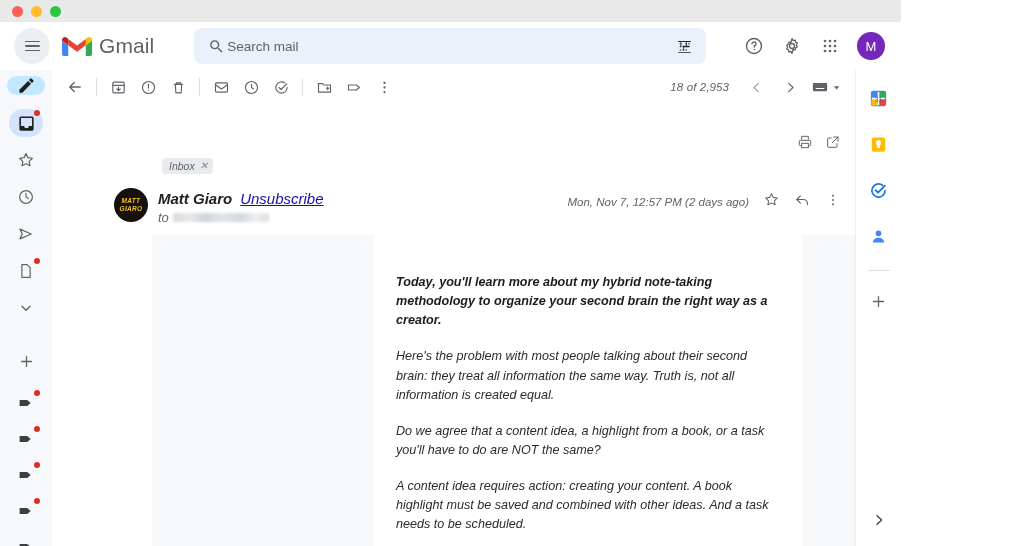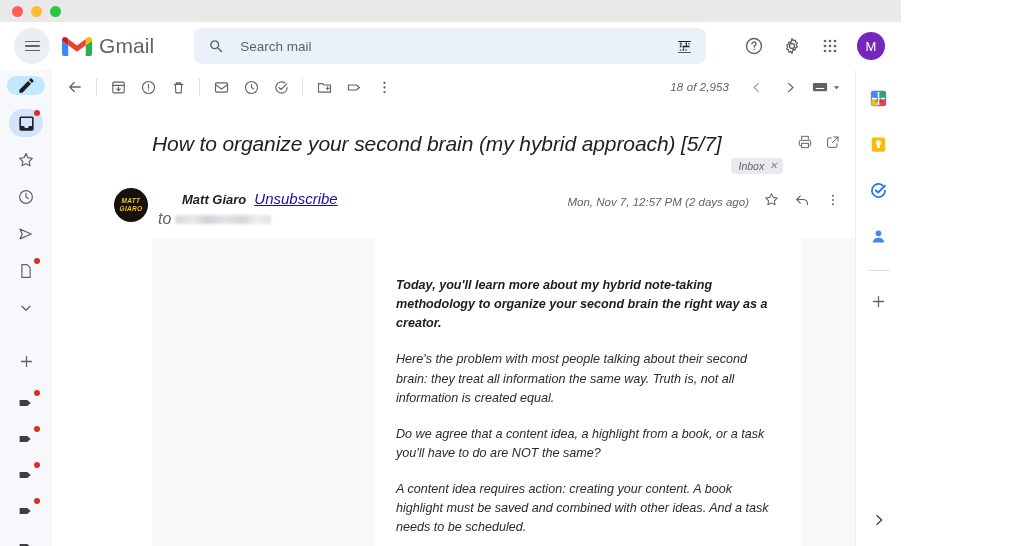--- a/index.html
+++ b/index.html
@@ -38,21 +38,21 @@
 
   .searchwrap {
     margin-left: 40px; width: 512px; height: 36px;
     background:#eaf1fb; border-radius: 8px;
     display:flex; align-items:center; padding: 0 12px 0 14px;
     cursor: text;
   }
   .search-input {
     flex:1; border:none; outline:none; background:transparent;
     font-size:13.5px; color:#701a75; font-family:"Liberation Sans", sans-serif;
-    margin-left: 15px;
+    margin-left: 2px;
   }
   .search-input::placeholder { color:#5f6368; }
   .hright { margin-left:auto; display:flex; align-items:center; gap:16px; padding-right:6px; }
   .hicon { width:22px; height:22px; display:flex; align-items:center; justify-content:center; cursor:pointer; }
   .avatar {
     width:28px; height:28px; border-radius:50%;
     background:#7627bb; color:#fff; font-size:13px;
     display:flex; align-items:center; justify-content:center;
     cursor:pointer; font-weight:400;
   }
@@ -106,24 +106,24 @@
   .senderrow { display:flex; align-items:flex-start; padding: 6px 14px 0 62px; }
   .sender-avatar {
     width:34px; height:34px; border-radius:50%; background:#17100c;
     display:flex; flex-direction:column; align-items:center; justify-content:center;
     color:#f3c623; flex-shrink:0; line-height:1;
   }
   .sa-l1 { font-size:6.5px; font-weight:bold; letter-spacing:0.3px; }
   .sa-l2 { font-size:6.5px; font-weight:bold; letter-spacing:0.3px; margin-top:1px; }
   .senderinfo { margin-left:10px; padding-top:2px; }
   .sender-line { display:flex; align-items:baseline; gap:8px; }
-  .sender-name { font-size:13px; font-weight:bold; color:#202124;margin-left:24px; }
+  .sender-name { font-size:15px; font-weight:bold; color:#202124; }
   .unsub { font-size:15px; color:#1a0dab; text-decoration:underline; cursor:pointer; }
   .to-line { display:flex; align-items:center; gap:4px; margin-top:3px; }
-  .to-label { font-size:16px; color:#5f6368;text-align:center; }
+  .to-label { font-size:13px; color:#5f6368;text-align:center; }
   .to-blur {
     width:96px; height:9px; border-radius:2px;
     background: linear-gradient(90deg,#d7dadd 0%,#e6e8ea 18%,#cfd3d7 34%,#e3e5e8 52%,#d2d6da 70%,#eceef0 86%,#dde0e3 100%);
     filter: blur(1.6px);
   }
   .meta { margin-left:auto; display:flex; align-items:center; gap:14px; padding-top:3px;justify-content:space-between; }
   .meta-date { font-size:11.5px; color:#5f6368; }
 
   
   .bodyarea {
@@ -391,21 +391,20 @@
               <path d="M7 11h10" stroke="#fff" stroke-width="1.6" stroke-linecap="round"></path>
             </svg>
             <svg width="9" height="9" viewBox="0 0 24 24" fill="#5f6368">
               <path d="M5 8.5h14L12 17z"></path>
             </svg>
           </div>
         </div>
       </div>
 
       <div class="subjectrow">
-        <span class="subject">How to organize your second brain (my hybrid approach) [5/7]</span>
         <span class="labelchip">
           <span>Inbox</span>
           <span class="chipx">✕</span>
         </span>
         <span class="subject-actions">
           <span>
             <svg width="16" height="16" viewBox="0 0 24 24" fill="none" stroke="#5f6368" stroke-width="1.5">
               <path d="M7 8.5V3.5h10v5M7 17.5H5a1.5 1.5 0 0 1-1.5-1.5v-5A1.5 1.5 0 0 1 5 9.5h14a1.5 1.5 0 0 1 1.5 1.5v5a1.5 1.5 0 0 1-1.5 1.5h-2" stroke-linejoin="round"></path>
               <rect x="7" y="14" width="10" height="6.5"></rect>
             </svg>

